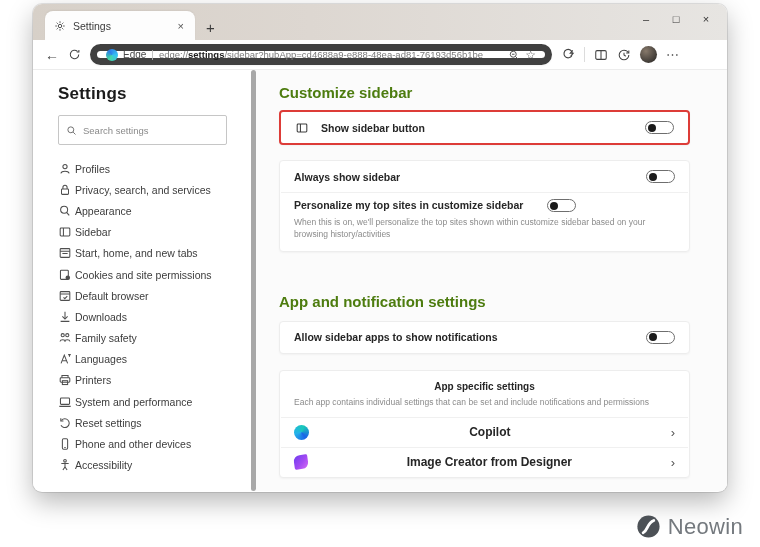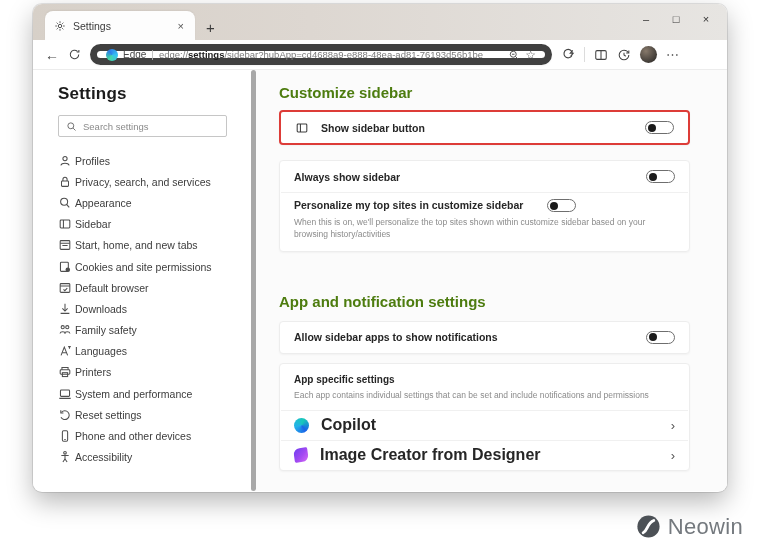--- a/index.html
+++ b/index.html
@@ -67,21 +67,21 @@
   }
   .more { font-size:13px; color:#444; letter-spacing:1px; }
   .icon-btn { color:#454545; }
 
   
   .main { display:flex; height:calc(488px - 67px); background:#fff; }
 
   .settings-nav { width:218px; padding:14px 0 0 25px; flex:none; }
   .settings-nav h1 { font-size:17px; font-weight:700; color:#1b1b1b; letter-spacing:.2px; }
   .searchbox {
-    margin-top:11px; width:169px; height:22px; background:#fff;
+    margin-top:11px; width:169px; height:30px; background:#fff;
     border:1px solid #c6c6c6; border-radius:2px;
     display:flex; align-items:center; gap:6px; padding:0 7px;
   }
   .searchbox input {
     border:none; outline:none; width:100%; font-size:9.5px;
     font-family:"Liberation Sans", sans-serif; color:#333; background:transparent;
   }
   .searchbox input::placeholder { color:#8a8a8a; }
   .navlist { list-style:none; margin-top:13px; }
   .navlist li {
@@ -106,25 +106,25 @@
   .hair { height:1px; background:#f0f0f0; margin:0 1px; }
 
   .card.highlight { border:2px solid var(--red,#dd3c38); margin-top:9px; }
   .card.group2 { margin-top:15px; }
   .desc-block { padding:6px 14px 10px; }
   .desc-block .top { display:flex; align-items:flex-start; gap:12px; }
   .desc {
     font-size:8.5px; color:#8b8b8b; line-height:1.45; margin-top:4px; max-width:355px;
   }
   .card.single { margin-top:11px; }
-  .card.apps { margin-top:9px; }
+  .card.apps { margin-top:16px;text-align:center; }
   .apps-head { padding:10px 14px 9px; }
   .apps-head .ttl { font-size:10px; font-weight:700; color:#262626; }
   .app-row { height:29px; }
-  .app-name { font-size:16px; font-weight:700; color:#262626; flex:1; }
+  .app-name { font-size:12px; font-weight:700; color:#262626; flex:1; }
   .chev { font-size:13px; color:#555; line-height:1; }
 
   
   .toggle {
     width:29px; height:13px; border-radius:8px; border:1px solid #6e6e6e;
     background:#fff; display:flex; align-items:center; padding:0 2px; flex:none;
   }
   .toggle .knob { width:8px; height:8px; border-radius:50%; background:#1b1b1b; }
 
   

